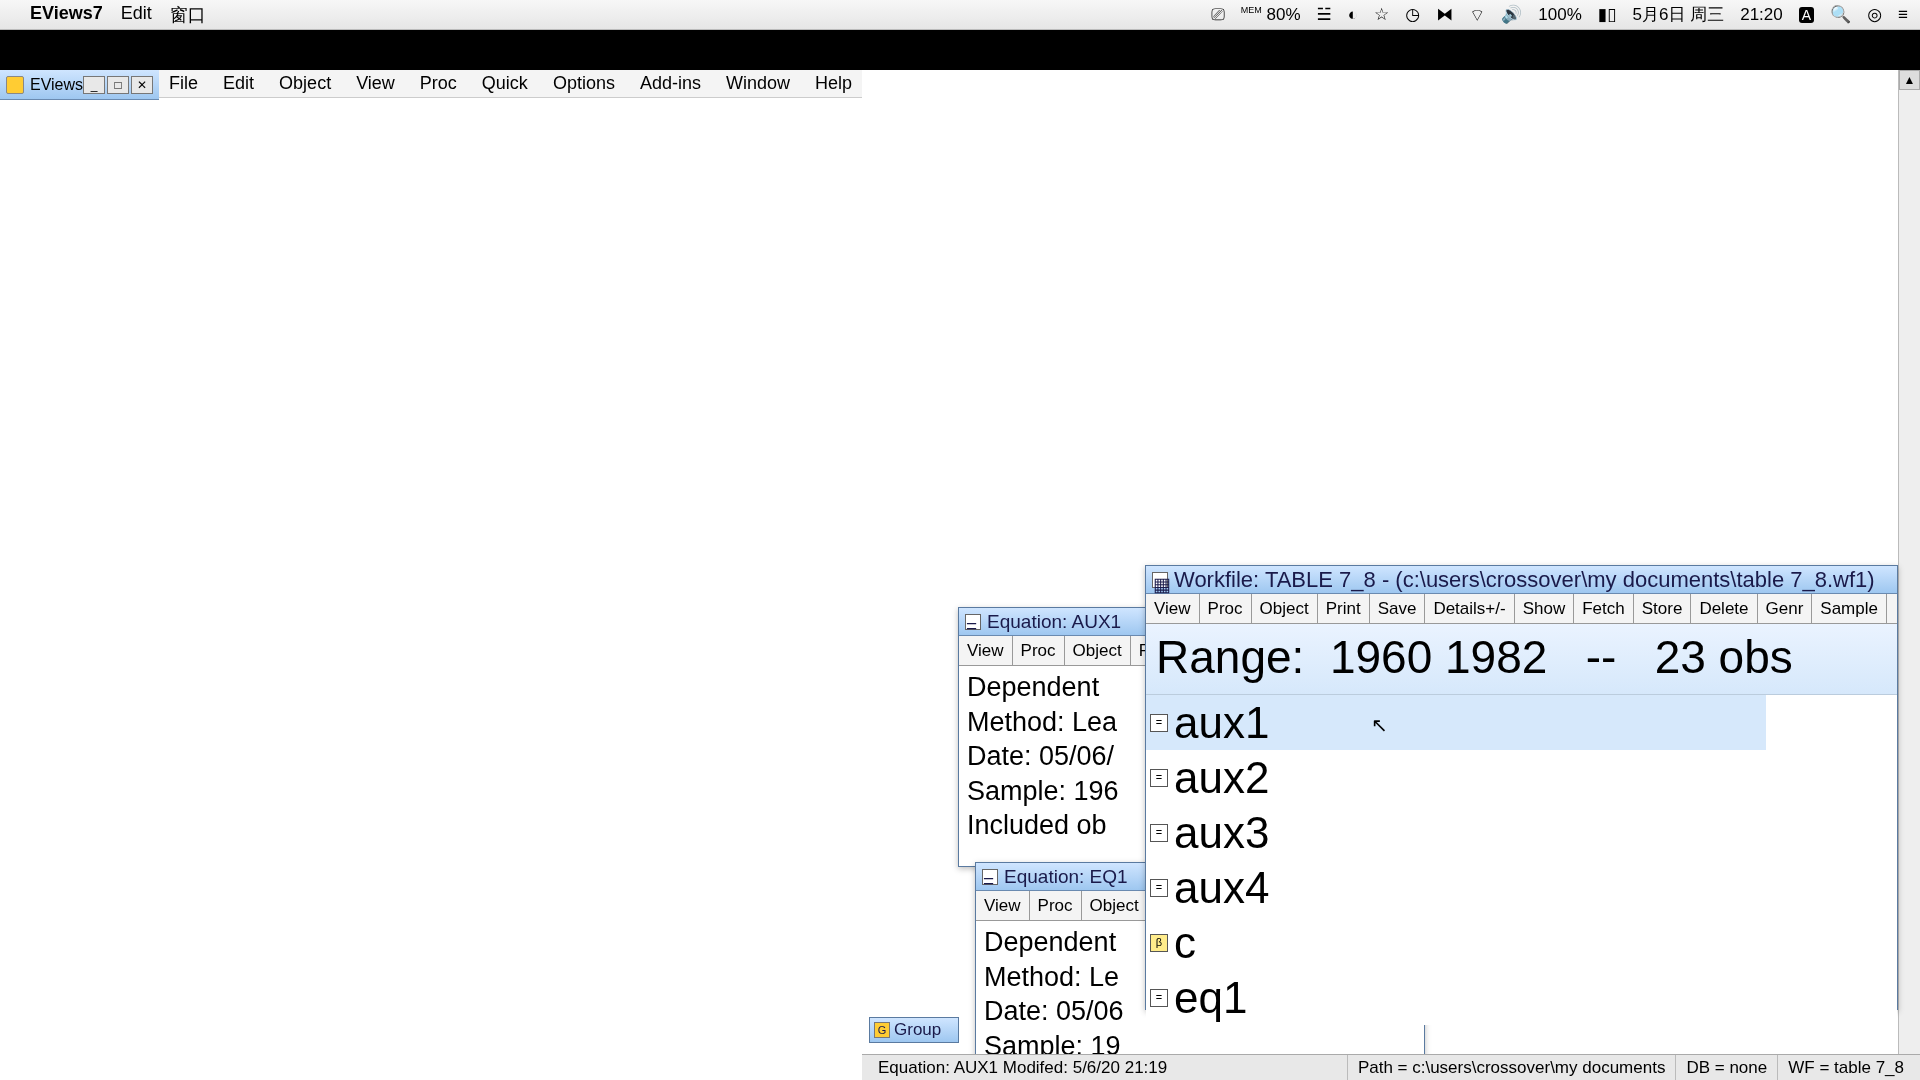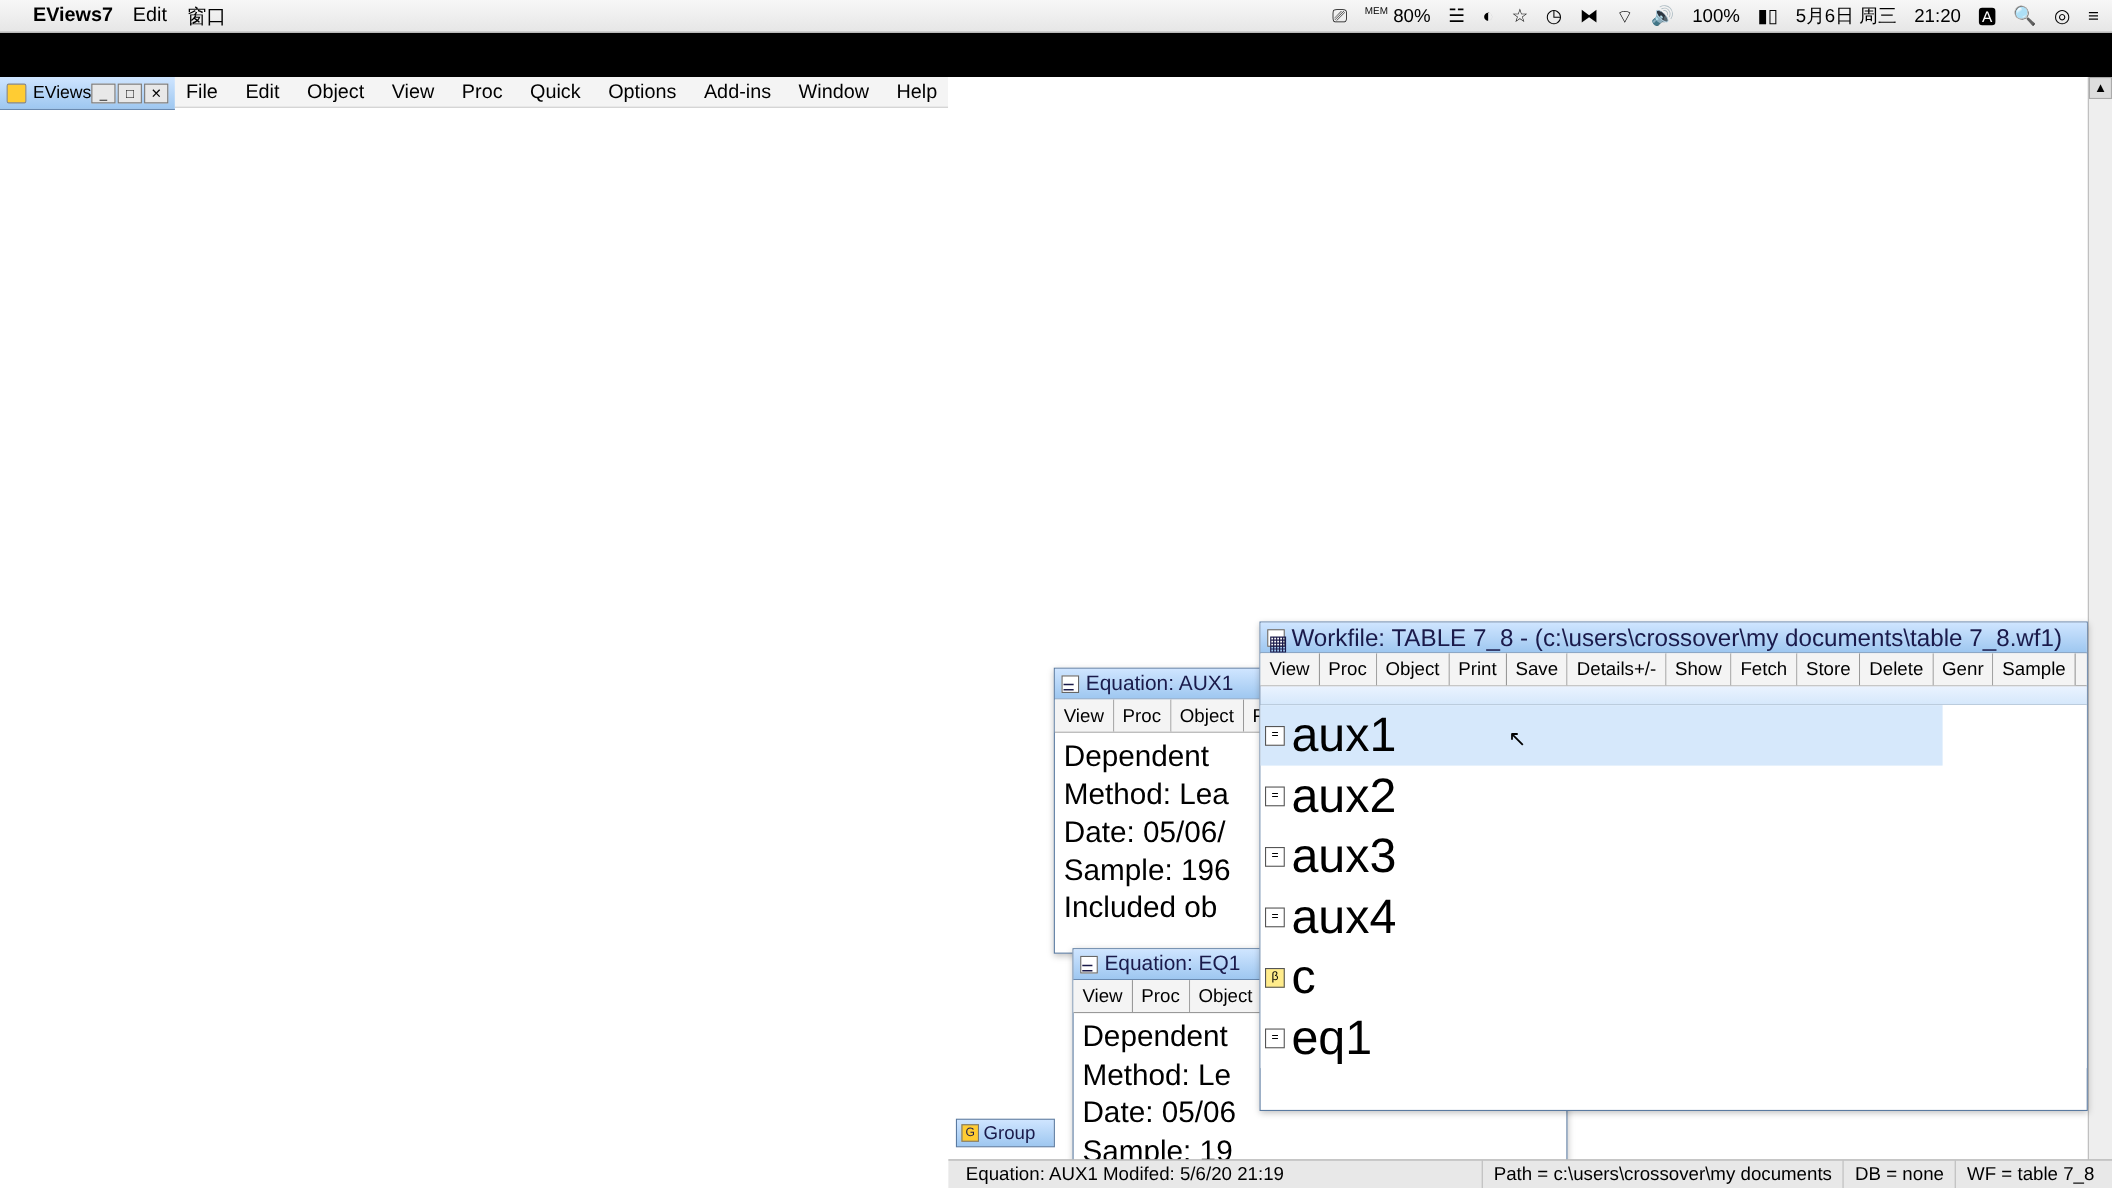--- a/index.html
+++ b/index.html
@@ -231,20 +231,21 @@
         <div class="tbtn">Save</div>
         <div class="tbtn">Details+/-</div>
         <div class="tbtn">Show</div>
         <div class="tbtn">Fetch</div>
         <div class="tbtn">Store</div>
         <div class="tbtn">Delete</div>
         <div class="tbtn">Genr</div>
         <div class="tbtn">Sample</div>
       </div>
       <div class="info">
+        <div class="row">Range:  1960 1982   --   23 obs</div>
       </div>
       <div class="obj-list" style="position:relative;">
         <div class="obj-item sel">
           <div class="obj-ico">=</div>
           <span>aux1</span>
         </div>
         <div class="obj-item">
           <div class="obj-ico">=</div>
           <span>aux2</span>
         </div>

